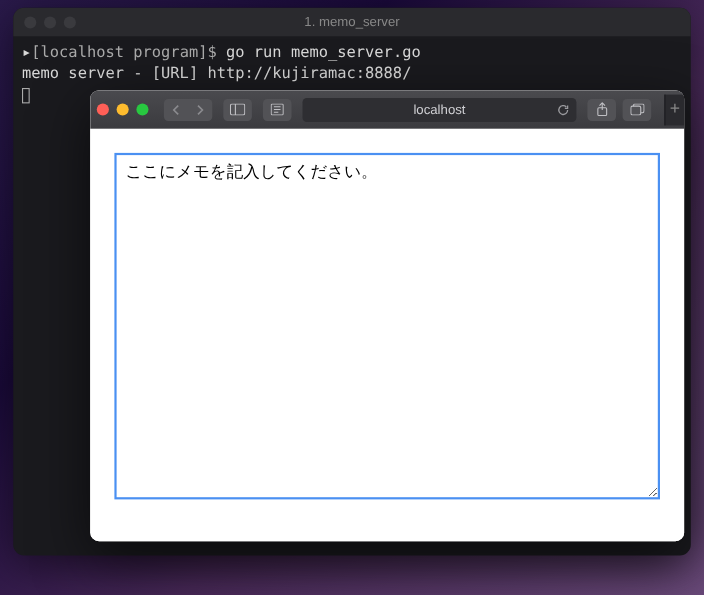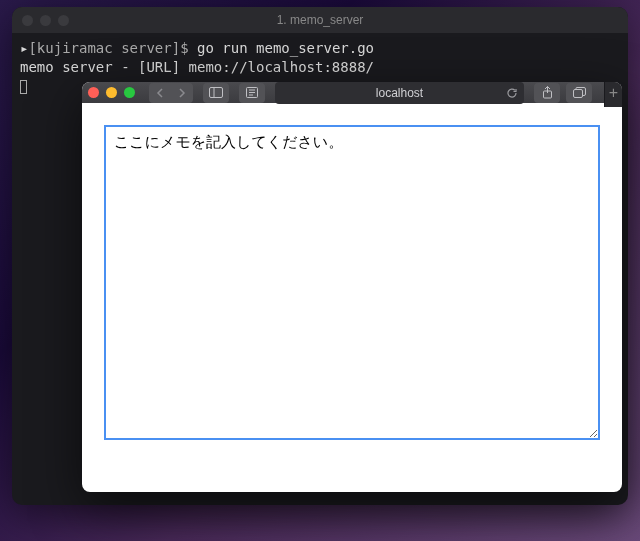--- a/index.html
+++ b/index.html
@@ -71,21 +71,21 @@
       top: 82px;
       left: 82px;
       width: 540px;
       height: 410px;
       background: #fff;
       border-radius: 8px;
       box-shadow: 0 15px 50px rgba(0,0,0,0.6);
       overflow: hidden;
     }
     .browser-toolbar {
-      height: 21px;
+      height: 35px;
       background: linear-gradient(#4a4a4e, #3b3b3f);
       display: flex;
       align-items: center;
       padding: 0 6px;
       gap: 10px;
       position: relative;
     }
     .browser-traffic {
       display: flex;
       gap: 7px;
@@ -190,22 +190,22 @@
 <div class="terminal-window">
   <div class="terminal-titlebar">
     <div class="traffic-lights">
       <div class="traffic-dot"></div>
       <div class="traffic-dot"></div>
       <div class="traffic-dot"></div>
     </div>
     <div class="terminal-title">1. memo_server</div>
   </div>
   <div class="terminal-body">
-    <div class="term-line">▸<span class="term-dim">[kujiramac server]$</span><span> go run memo_server.go</span></div>
-    <div class="term-line">memo server - [URL] memo://localhost:8888/</div>
+    <div class="term-line">▸<span class="term-dim">[localhost program]$</span><span> go run memo_server.go</span></div>
+    <div class="term-line">memo server - [URL] http://kujiramac:8888/</div>
     <div class="term-line"><span class="term-cursor"></span></div>
   </div>
 </div>
 
 <div class="browser-window">
   <div class="browser-toolbar">
     <div class="browser-traffic">
       <div class="tl-red"></div>
       <div class="tl-yellow"></div>
       <div class="tl-green"></div>

